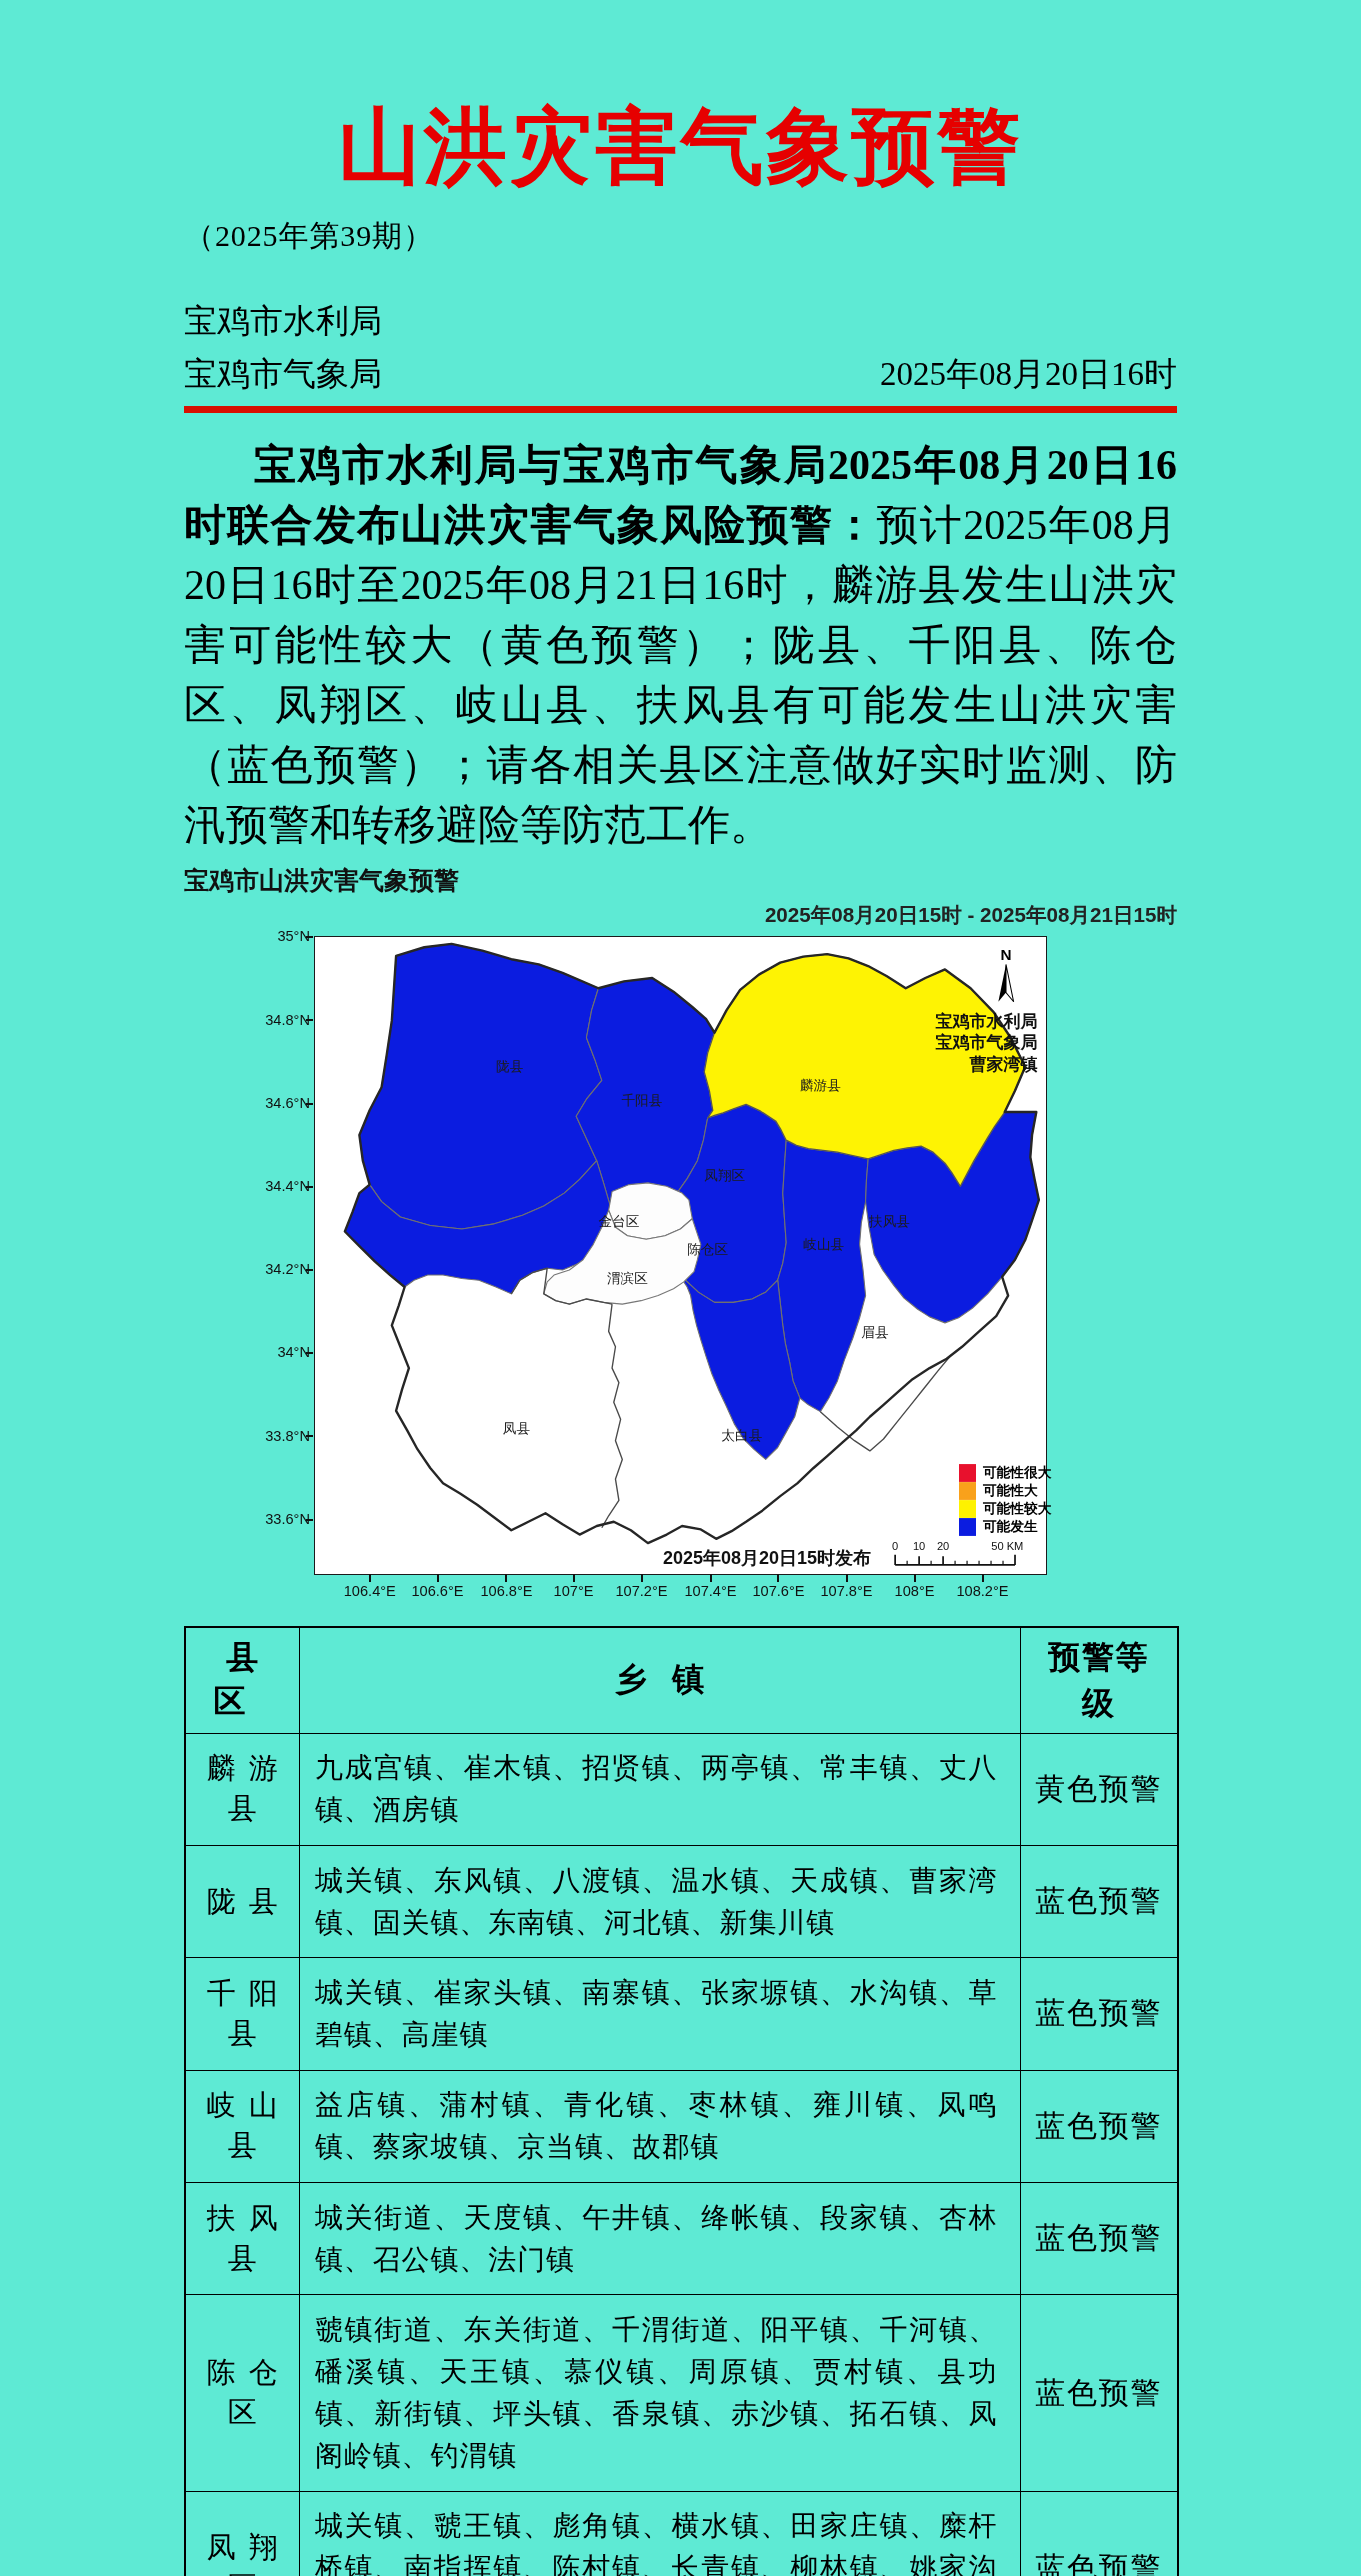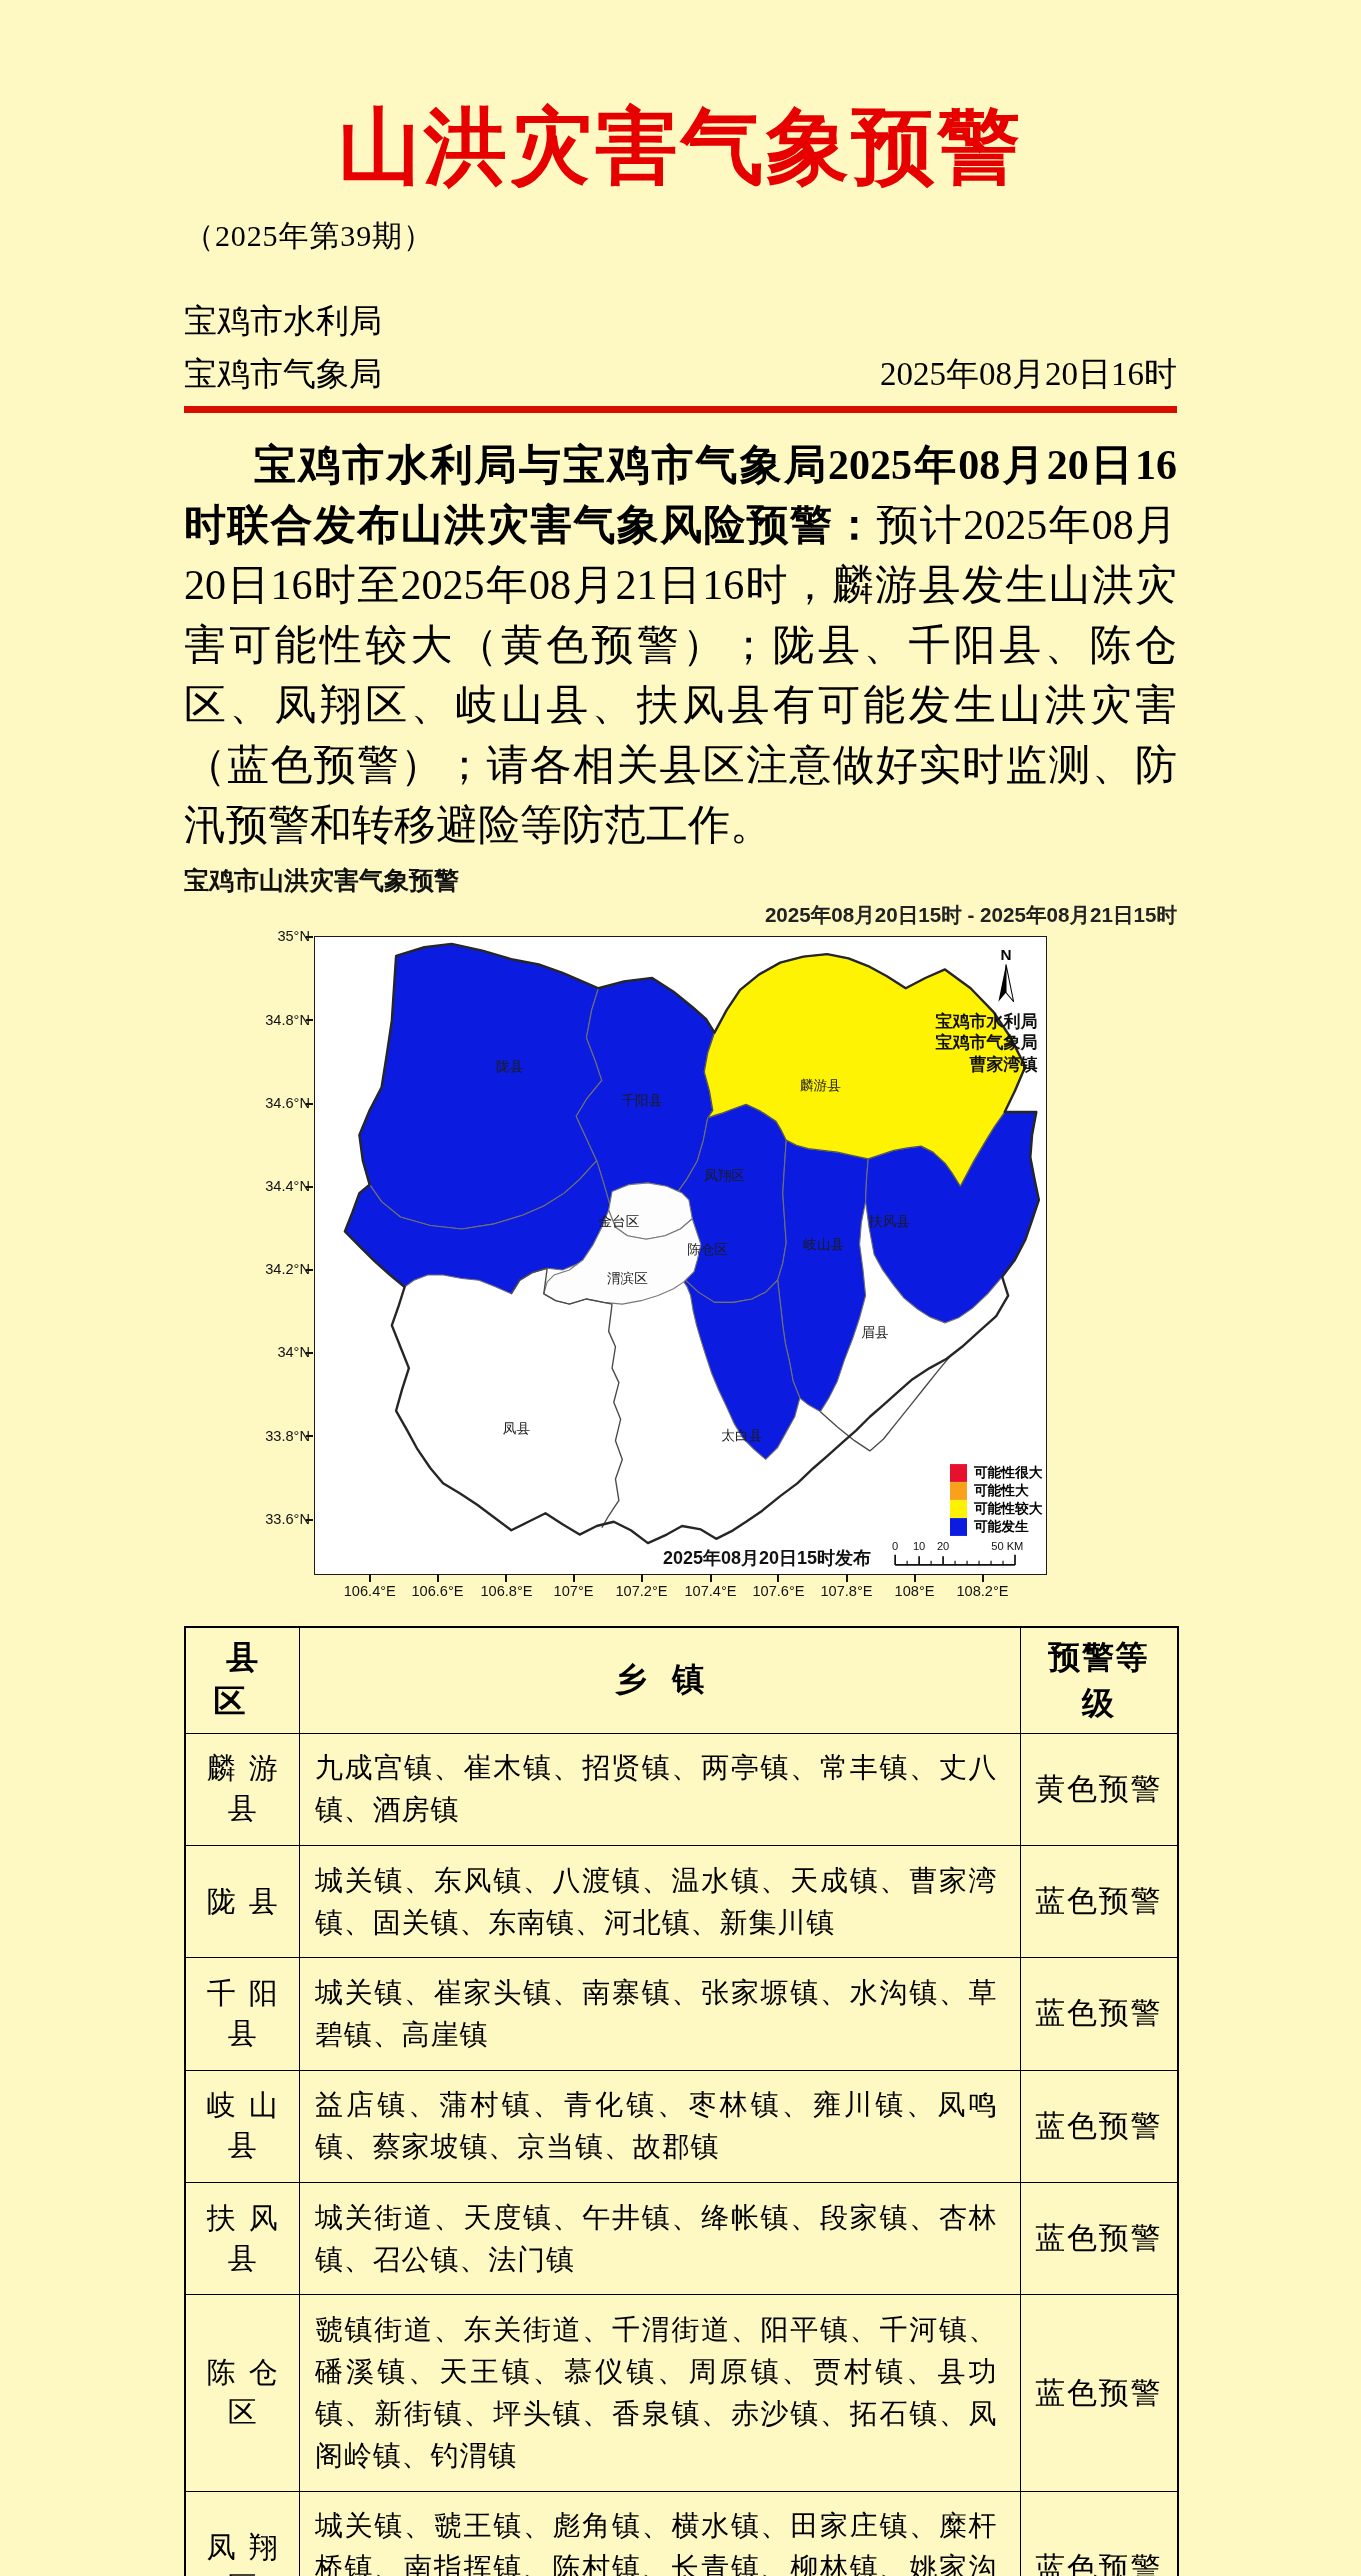--- a/index.html
+++ b/index.html
@@ -1,18 +1,18 @@
 <!DOCTYPE html>
 <html style="font-size:13.7px"><head>
 <meta charset="utf-8">
 <style>
   * { margin:0; padding:0; box-sizing:border-box; }
   html,body { background:#ffffff; }
   body { width:1361px; font-family:"Liberation Serif","DejaVu Serif",serif; color:#000; }
-  .page { width:1361px; height:2576px; overflow:hidden; position:relative; background:#fef9c3; }
+  .page { width:1361px; height:2576px; overflow:hidden; position:relative; background:#5eead4; }
   .doc { width:993px; margin:0 auto; }
 
   .main-title { margin-top:93px; text-align:center; font-family:"Liberation Sans","DejaVu Sans",sans-serif;
     font-weight:900; font-size:83px; line-height:1.3; color:#e60000; letter-spacing:2.6px; }
   .issue-line { margin-top:15.4px; text-align:left; font-size:30px; letter-spacing:0.9px; }
 
   .agency-block { margin-top:38px; font-size:33px; line-height:53px; }
   .agency-row2 { display:flex; justify-content:space-between; align-items:baseline; }
   .red-rule { margin-top:5.1px; height:6.9px; background:#d80f00; }
 
@@ -28,21 +28,21 @@
 
   .ytick-label { position:absolute; width:50px; text-align:right; left:-55px; font:14.6px "Liberation Sans","DejaVu Sans",sans-serif; color:#111; }
   .ytick-mark { position:absolute; width:7.7px; height:1.7px; background:#111; left:-9.4px; }
   .xtick-label { position:absolute; width:77px; top:646px; text-align:center; font:14.6px "Liberation Sans","DejaVu Sans",sans-serif; color:#111; }
   .xtick-mark { position:absolute; width:1.7px; height:7.7px; background:#111; top:637px; }
 
   .north-arrow { position:absolute; left:674px; top:10.3px; }
   .issuer-block { position:absolute; right:8.6px; top:74px; text-align:right;
     font:bold 17px "Liberation Sans","DejaVu Sans",sans-serif; line-height:21.4px; color:#111; }
   .legend { position:absolute; left:635px; top:527px; }
-  .legend-row { display:flex; align-items:center; height:18px; }
+  .legend-row { display:flex; align-items:center; height:18px;margin-left:9px; }
   .legend-row span { margin-left:6.9px; font:bold 13.7px "Liberation Sans","DejaVu Sans",sans-serif; white-space:nowrap; }
   .release-note { position:absolute; left:319px; top:609px; width:266px; text-align:center;
     font:bold 18px "Liberation Sans","DejaVu Sans",sans-serif; color:#111; }
   .scale-bar { position:absolute; left:575px; top:602px; }
 
   .table-caption { margin-top:8.6px; text-align:center; font-size:32px; letter-spacing:1.7px; }
   table.warn { margin:12px auto 0; width:992px; border-collapse:collapse; border:2.6px solid #000; table-layout:fixed; }
   table.warn th, table.warn td { border:1.7px solid #000; }
   col.c1 { width:114px; } col.c2 { width:721px; } col.c3 { width:158px; }
   th { font-size:32px; font-weight:bold; height:106px; vertical-align:middle; text-align:center; }

